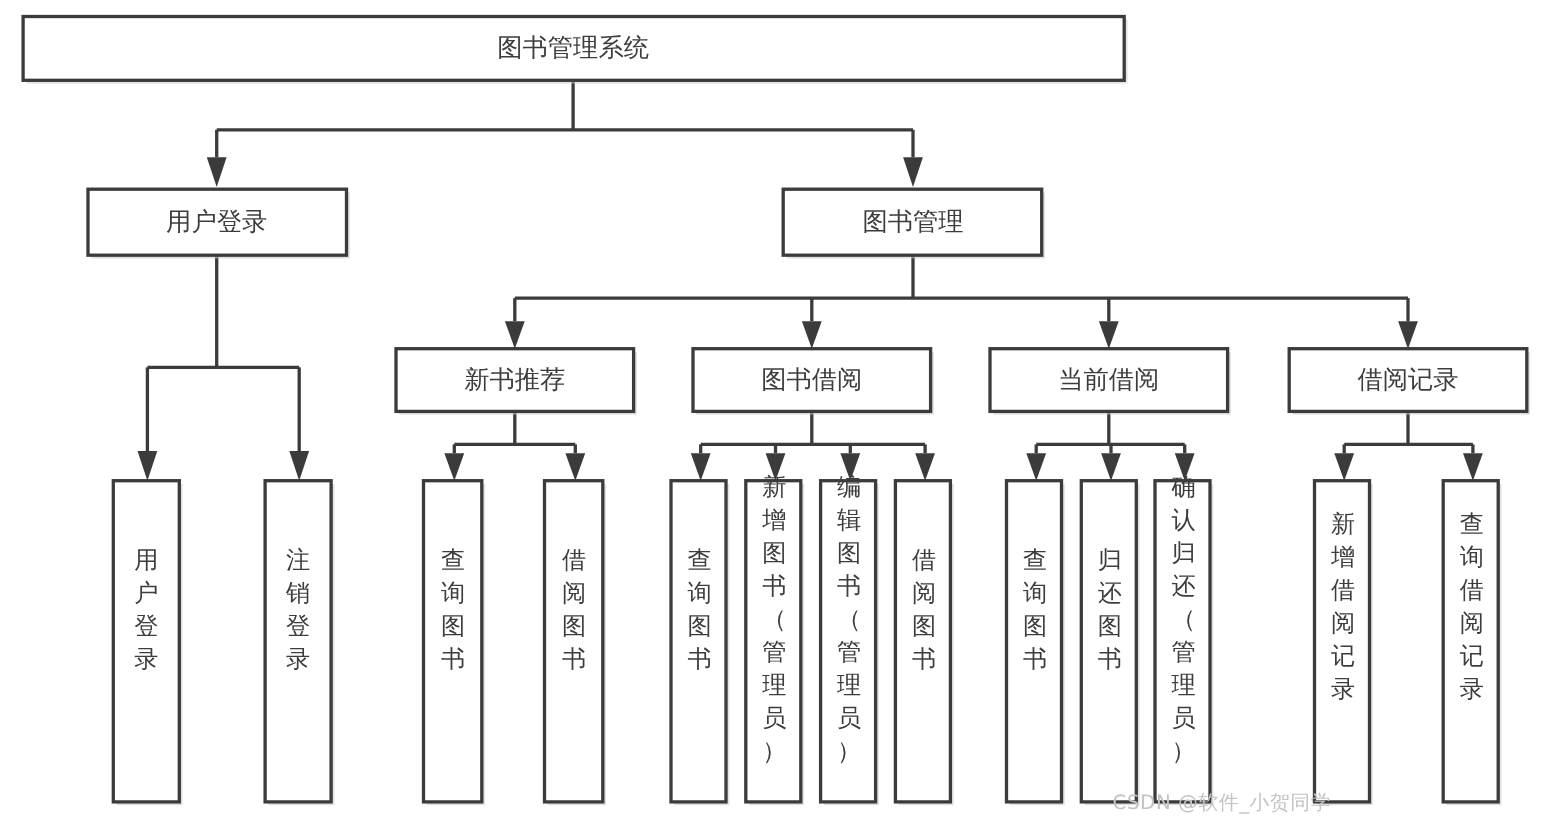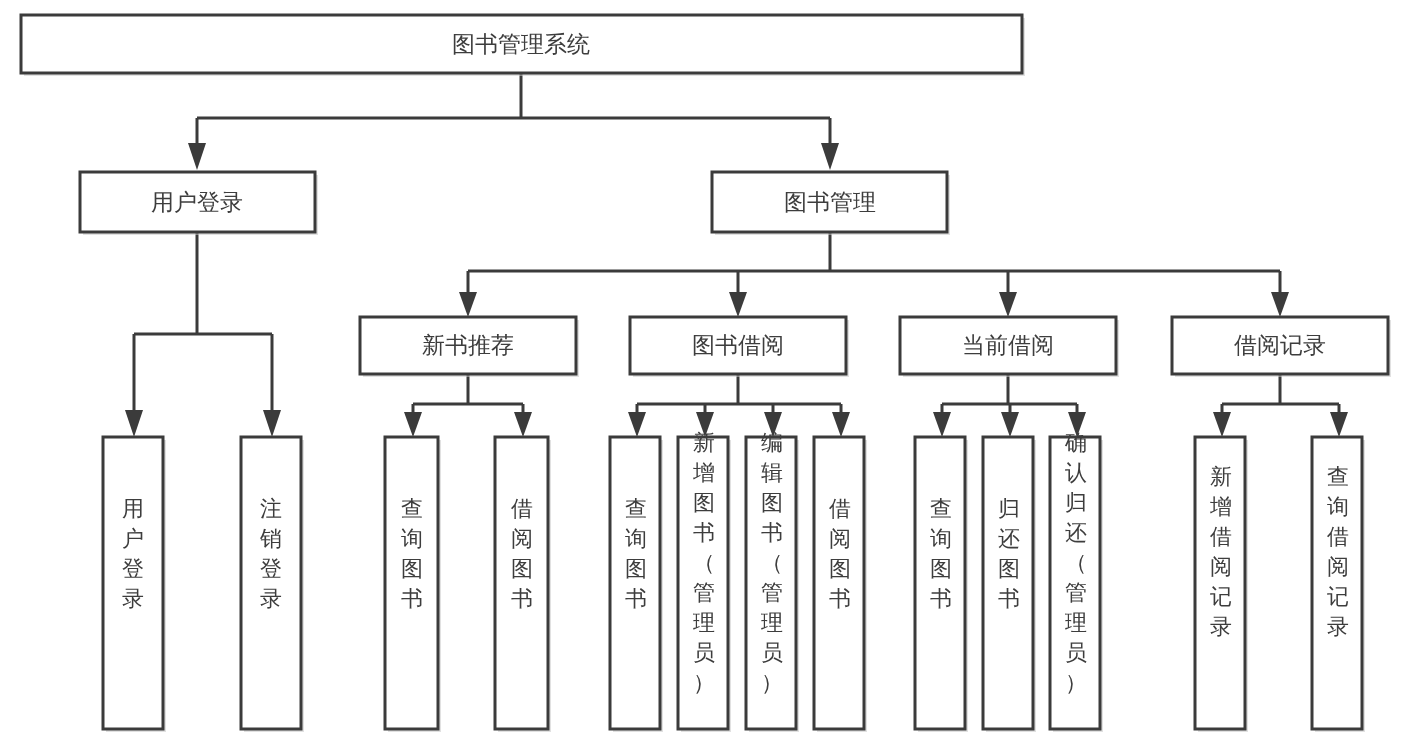--- a/index.html
+++ b/index.html
@@ -261,13 +261,14 @@
       <text class="node-label-vertical" x="1221" y="484"><tspan x="1221" dy="0">新</tspan><tspan x="1221" dy="30">增</tspan><tspan x="1221" dy="30">借</tspan><tspan x="1221" dy="30">阅</tspan><tspan x="1221" dy="30">记</tspan><tspan x="1221" dy="30">录</tspan></text>
     </g>
     <g>
       <rect class="node-box-shadow" x="1315" y="440" width="50" height="292"></rect>
       <rect class="node-box" x="1312" y="437" width="50" height="292"></rect>
       <text class="node-label-vertical" x="1338" y="484"><tspan x="1338" dy="0">查</tspan><tspan x="1338" dy="30">询</tspan><tspan x="1338" dy="30">借</tspan><tspan x="1338" dy="30">阅</tspan><tspan x="1338" dy="30">记</tspan><tspan x="1338" dy="30">录</tspan></text>
     </g>
 
   </svg>
 
+  <div class="watermark">CSDN @软件_小贺同学</div>
 </div>
 
 </body></html>

